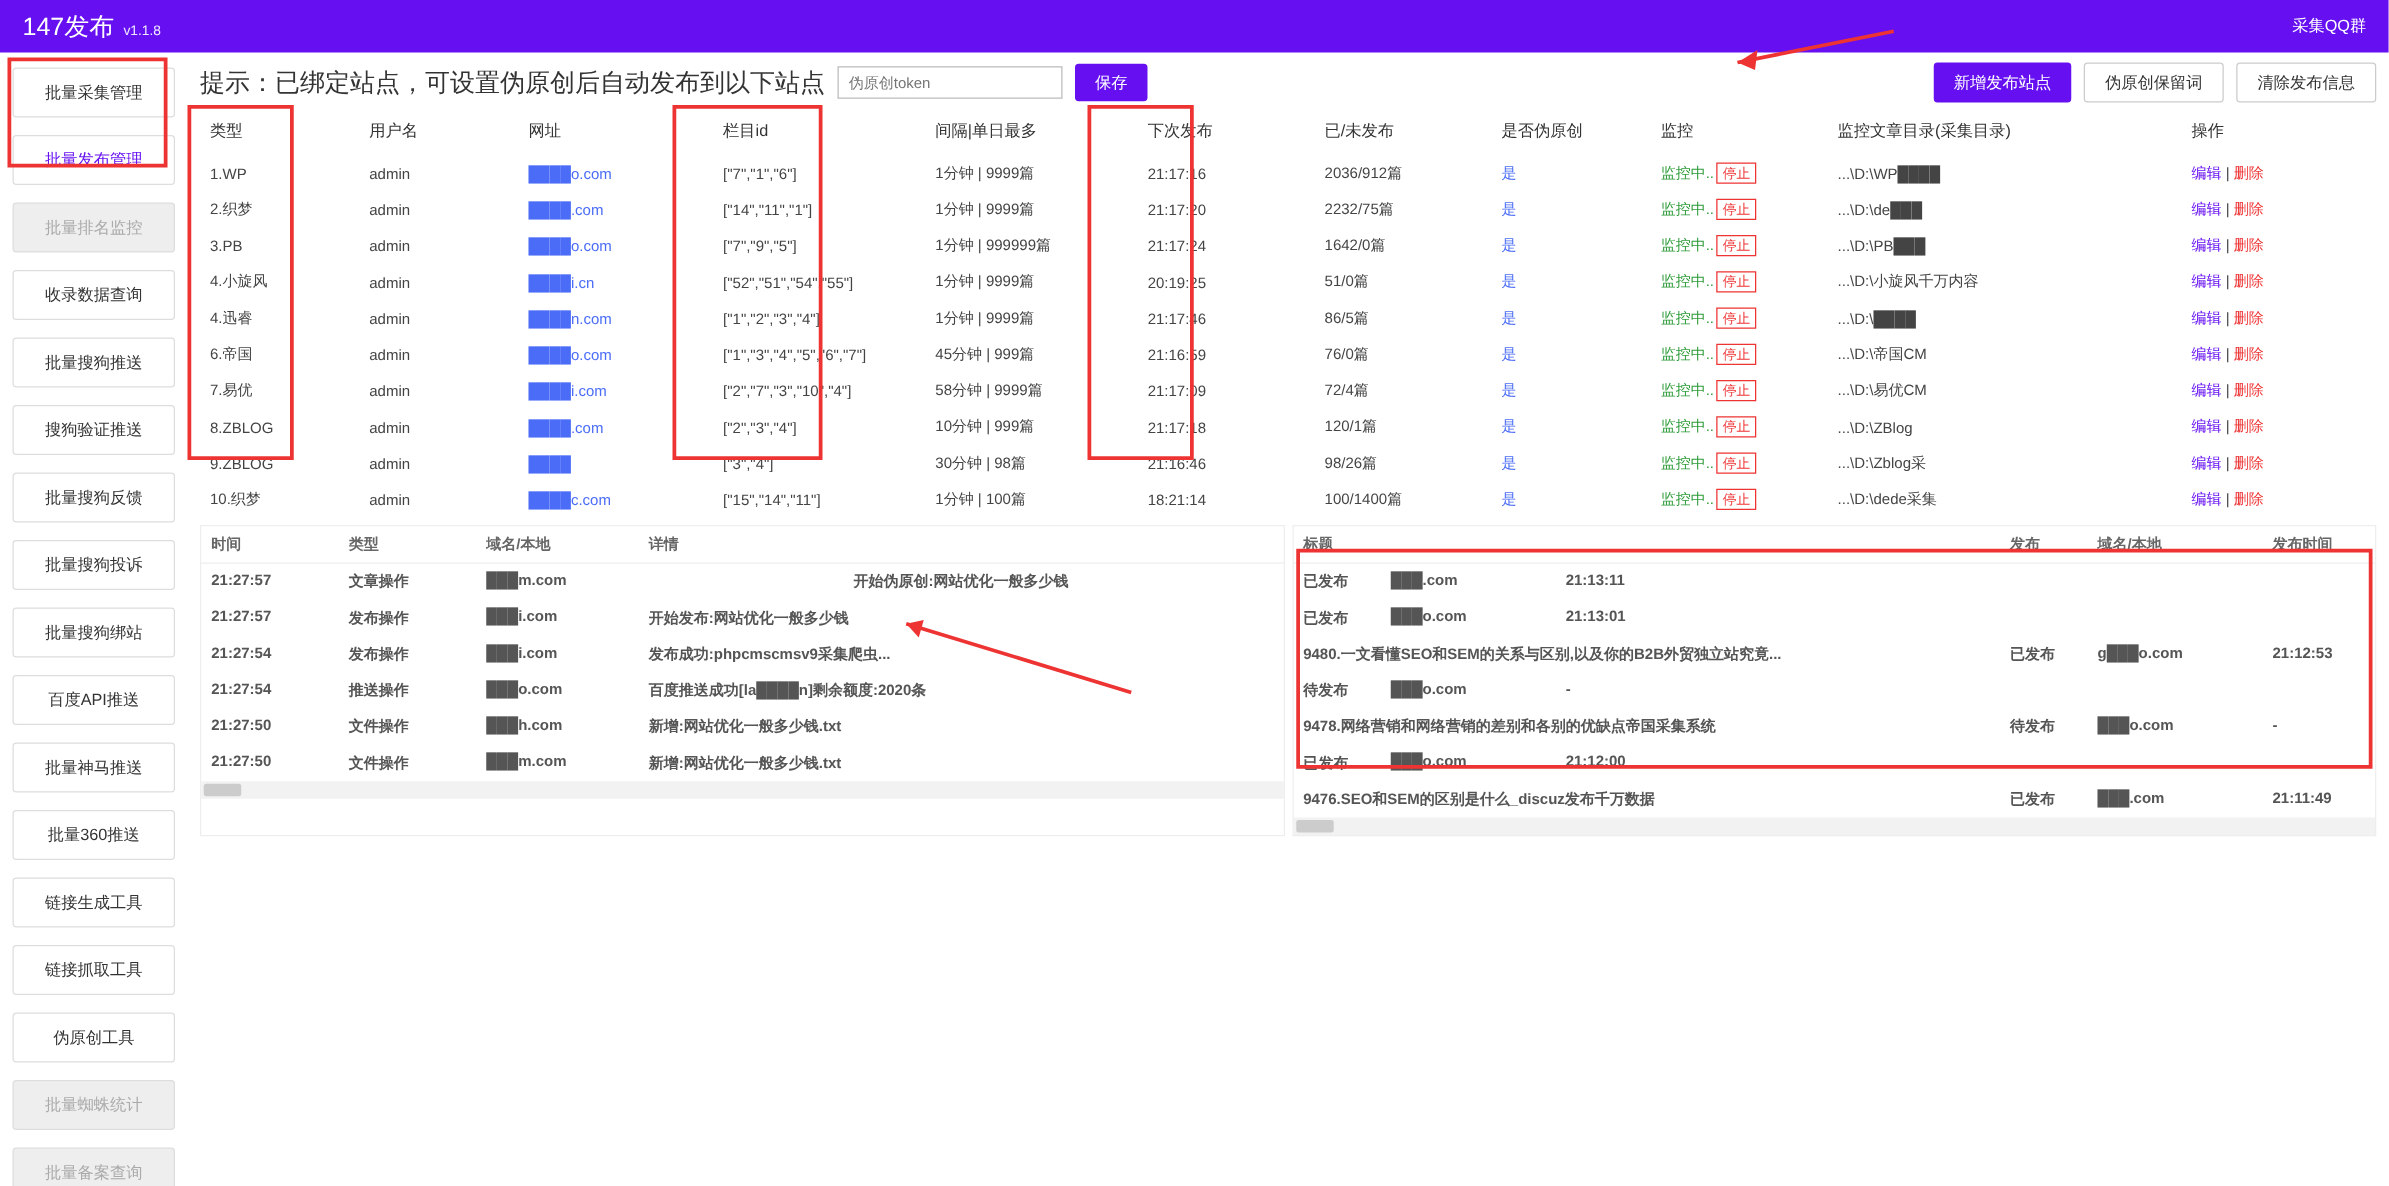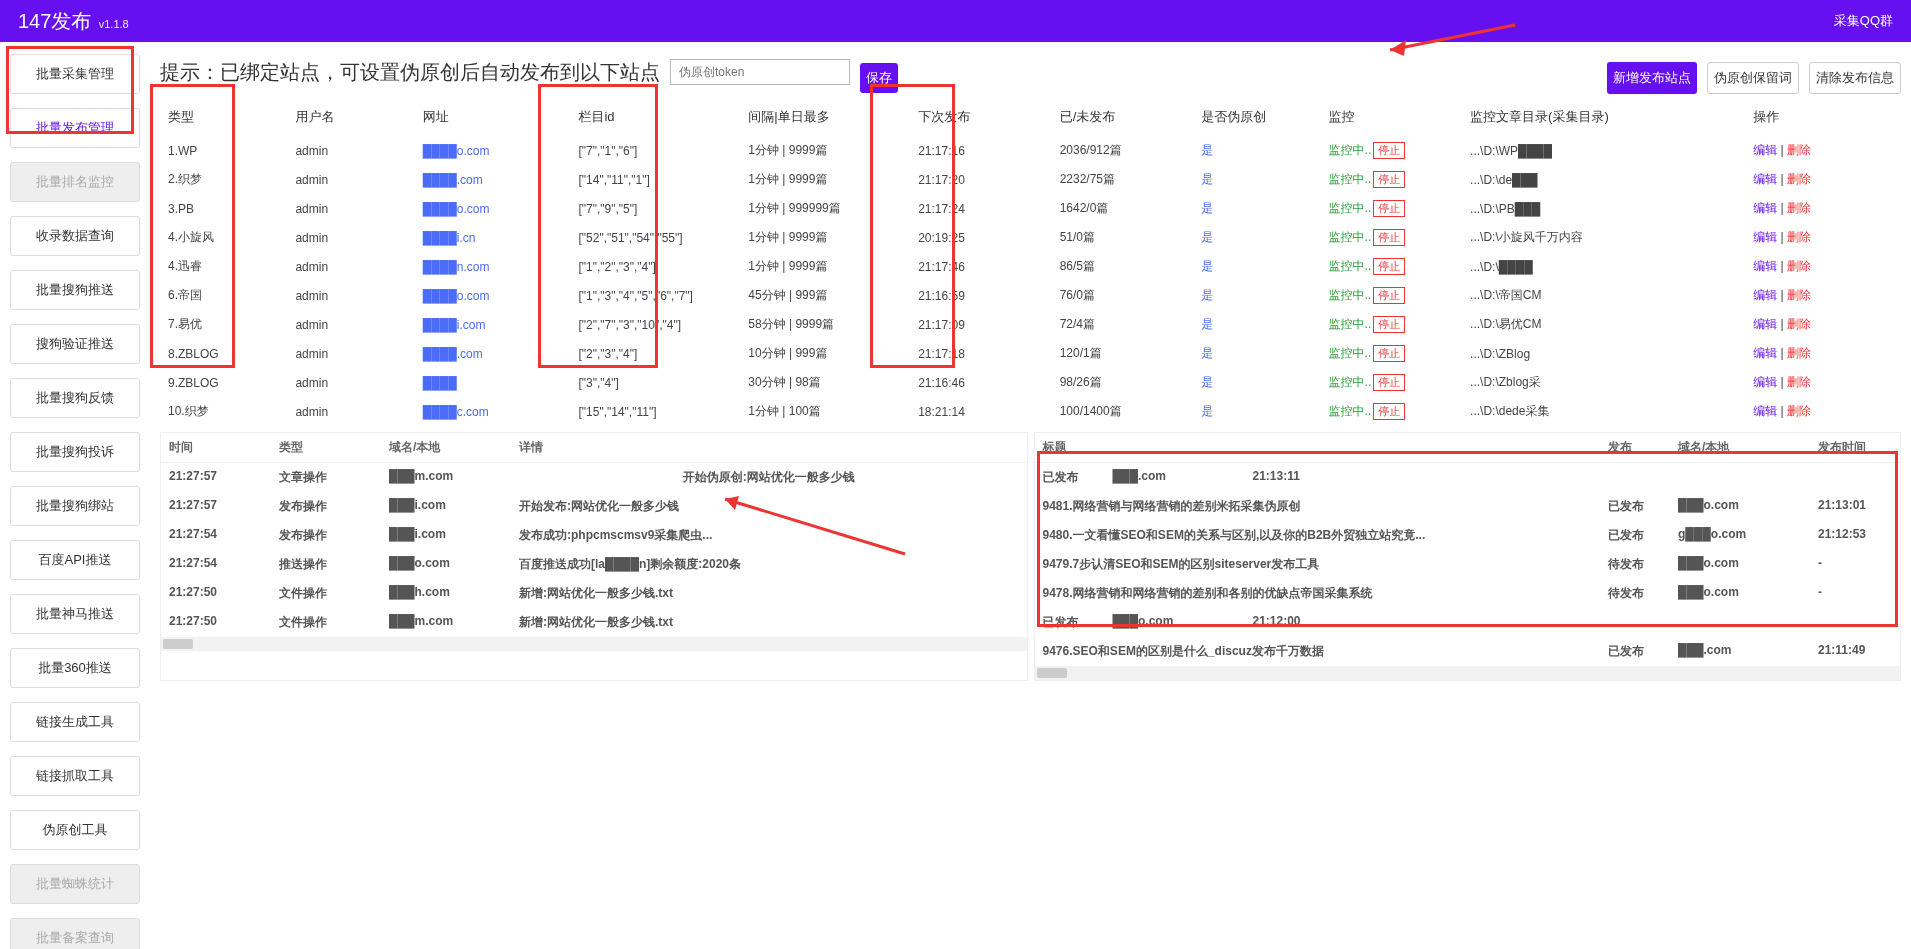--- a/index.html
+++ b/index.html
@@ -11,21 +11,21 @@
 .wrap { display: flex; }
 .sidebar { width: 150px; padding: 12px 10px; position: relative; }
 .side-btn { display: block; width: 100%; border: 1px solid #ddd; background: #fff; color: #333; padding: 10px 0; margin-bottom: 14px; font-size: 13px; border-radius: 3px; text-align: center; cursor: pointer; }
 .side-btn.active { color: #6610f2; }
 .side-btn.dis { background: #eee; color: #aaa; cursor: default; }
 .sidebox-red { position: absolute; border: 3px solid #e33; pointer-events: none; }
 .main { flex: 1; padding: 8px 10px; position: relative; }
 .hintbar { display: flex; align-items: center; gap: 10px; margin-bottom: 8px; }
 .hintbar .hint { font-size: 20px; font-weight: 500; }
 .tok { border: 1px solid #bbb; padding: 4px 8px; width: 180px; height: 26px; font-size: 12px; color: #999; }
-.btn { border: none; padding: 6px 6px; font-size: 13px; border-radius: 3px; cursor: pointer; margin-top: 12px; }
+.btn { border: none; padding: 6px 16px; font-size: 13px; border-radius: 3px; cursor: pointer; }
 .btn-purple { background: #6610f2; color: #fff; }
 .btn-line { background: #fff; border: 1px solid #ccc; color: #333; }
 .topactions { margin-left: auto; display: flex; gap: 10px; border-radius: 12px; }
 .sitetbl { width: 100%; border-collapse: collapse; table-layout: fixed; }
 .sitetbl th, .sitetbl td { text-align: left; padding: 6px 8px; font-size: 12px; font-weight: 400; color: #555; white-space: nowrap; overflow: hidden; text-overflow: ellipsis; }
 .sitetbl th { color: #333; font-size: 13px; padding-bottom: 10px; }
 .sitetbl td { color: #444; }
 .sitetbl a.url { color: #4a6cf7; }
 .mon { color: #2e9c3a; font-size: 12px; }
 .stop { display: inline-block; border: 1px solid #e33; color: #e33; padding: 0 4px; font-size: 11px; margin-left: 2px; }
@@ -305,33 +305,31 @@
             <div style="width: 70px;">发布</div>
             <div style="width: 140px;">域名/本地</div>
             <div style="width: 90px;">发布时间</div>
           </div>
           <div class="logrow">
             <div style="width: 70px;">已发布</div>
             <div style="width: 140px;">███.com</div>
             <div style="width: 90px;">21:13:11</div>
           </div>
           <div class="logrow">
-            <div style="width: auto; flex: 1 1 0%;">9481.网络营销与网络营销的差别米拓采集伪原创</div>
             <div style="width: 70px;">已发布</div>
             <div style="width: 140px;">███o.com</div>
             <div style="width: 90px;">21:13:01</div>
           </div>
           <div class="logrow">
             <div style="width: auto; flex: 1 1 0%;">9480.一文看懂SEO和SEM的关系与区别,以及你的B2B外贸独立站究竟...</div>
             <div style="width: 70px;">已发布</div>
             <div style="width: 140px;">g███o.com</div>
             <div style="width: 90px;">21:12:53</div>
           </div>
           <div class="logrow">
-            <div style="width: auto; flex: 1 1 0%;">9479.7步认清SEO和SEM的区别siteserver发布工具</div>
             <div style="width: 70px;">待发布</div>
             <div style="width: 140px;">███o.com</div>
             <div style="width: 90px;">-</div>
           </div>
           <div class="logrow">
             <div style="width: auto; flex: 1 1 0%;">9478.网络营销和网络营销的差别和各别的优缺点帝国采集系统</div>
             <div style="width: 70px;">待发布</div>
             <div style="width: 140px;">███o.com</div>
             <div style="width: 90px;">-</div>
           </div>

